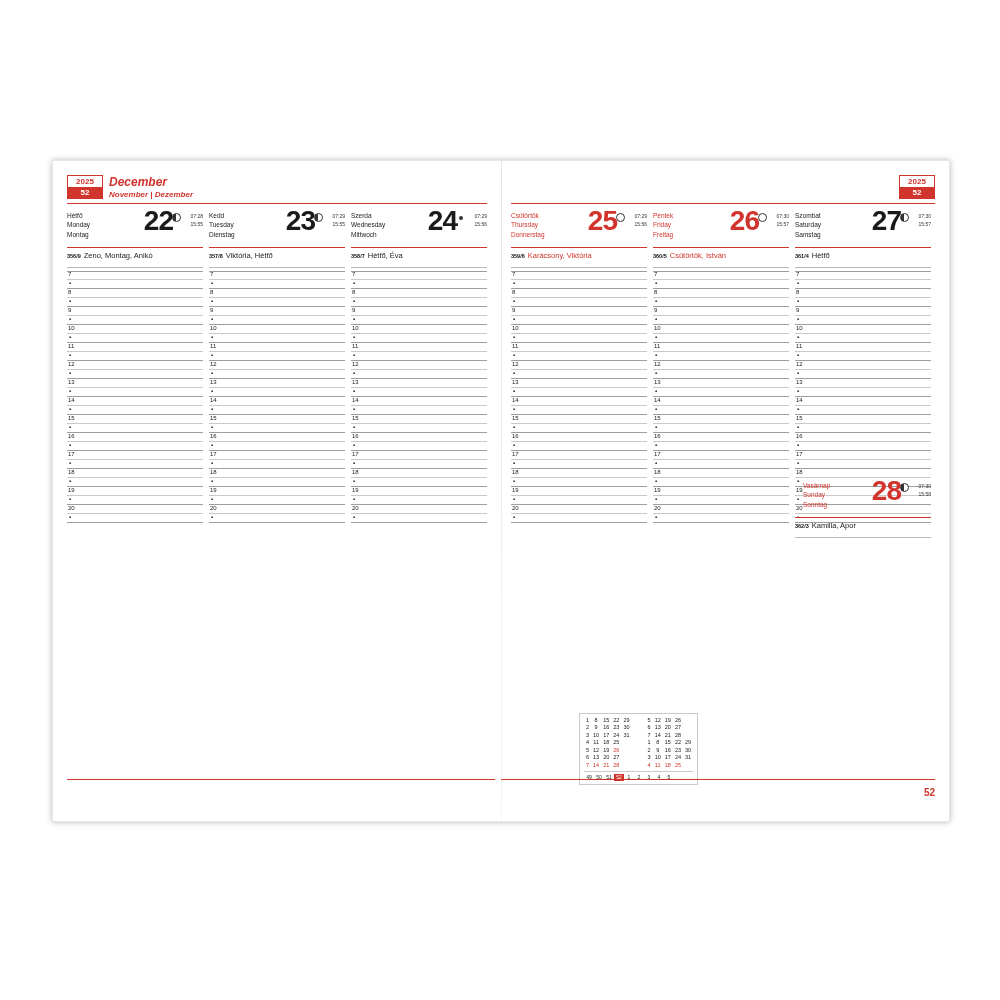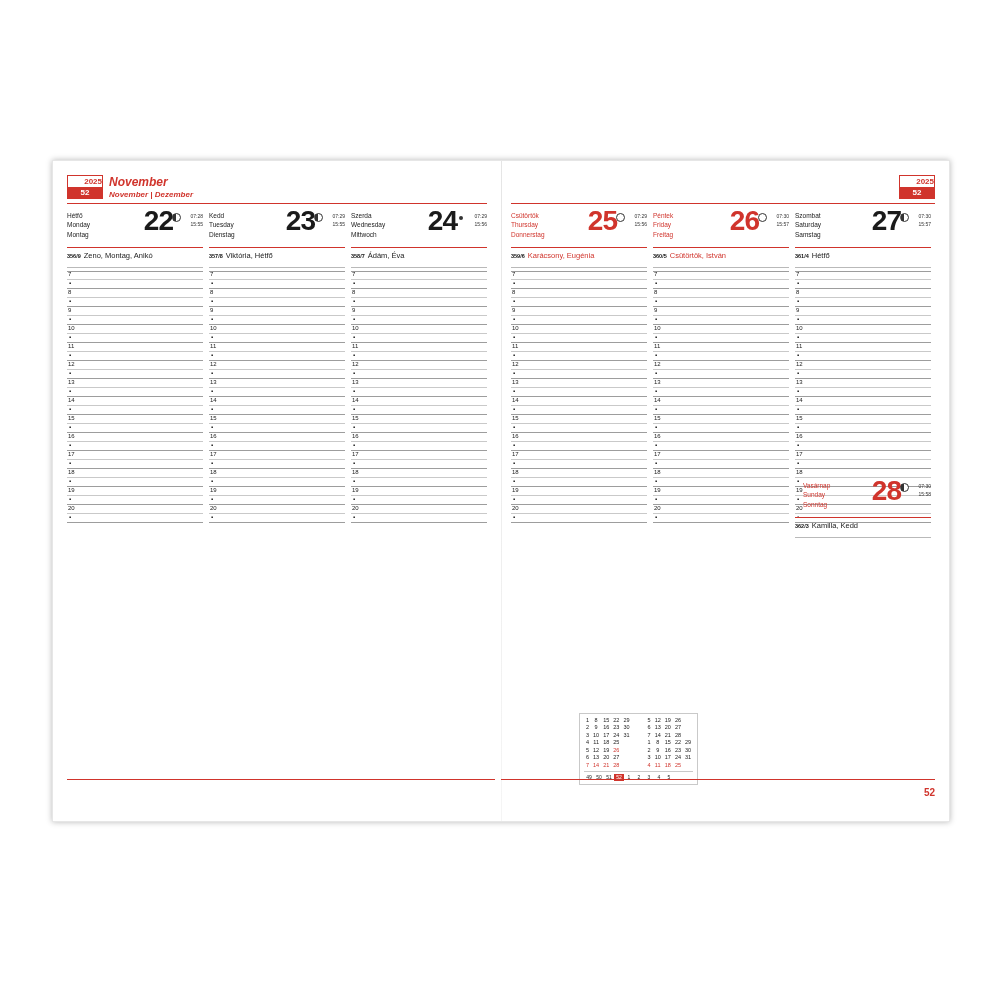--- a/index.html
+++ b/index.html
@@ -22,21 +22,21 @@
 
   .page-half{position:absolute;top:0;height:100%;}
   .left-half{left:0;width:448px;}
   .right-half{left:448px;width:448px;}
 
   
   .year-badge{
     position:absolute;width:34px;font-size:8px;font-weight:bold;line-height:1.15;
     text-align:center;border:1px solid #d0342c;color:#d0342c;
   }
-  .year-badge .y{display:block;padding:1px 0;text-align:right;}
+  .year-badge .y{display:block;padding:1px 0;}
   .year-badge .w{display:block;background:#d0342c;color:#ffffff;padding:1px 0;}
 
   .month-title{
     position:absolute;font-style:italic;color:#d0342c;font-weight:bold;
   }
   .month-main{font-size:12px;}
   .month-sub{font-size:8px;margin-top:1px;}
 
   .hrule{position:absolute;height:1px;background:#d0342c;}
 
@@ -108,21 +108,21 @@
     <div class="gutter"></div>
 
     <div class="page-half left-half">
 
       <div class="year-badge" style="left:14px;top:14px;">
         <span class="y">2025</span>
         <span class="w">52</span>
       </div>
 
       <div class="month-title" style="left:56px;top:14px;">
-        <div class="month-main">November</div>
+        <div class="month-main">December</div>
         <div class="month-sub">November | Dezember</div>
       </div>
 
       <div class="hrule" style="left:14px;right:14px;top:42px;"></div>
 
       <div class="col" style="left:14px;">
         <div class="col-head">
           <div class="dow">
             <div>Hétfő</div>
               <div>Monday</div>
@@ -345,21 +345,21 @@
               <div>Mittwoch</div>
           </div>
           <div class="daynum">24</div>
           <div class="moon dot" style="top:7px;right:24px;"></div>
           <div class="suntimes">
             <div>07:29</div>
               <div>15:56</div>
           </div>
           <div class="redline" style="top:38px;"></div>
           <div class="namerow" style="top:42px;">
-            <span class="daycode">358/7</span><span class="names">Ádám, Éva</span>
+            <span class="daycode">358/7</span><span class="names">Hétfő, Éva</span>
           </div>
           <div class="greyline" style="top:58px;"></div>
         </div>
         <div class="hours">
             <div class="hr">
               <span class="lbl">7</span>
               <span class="half">▪</span>
               <span class="l1"></span>
               <span class="l2"></span>
             </div>
@@ -465,21 +465,21 @@
               <div>Donnerstag</div>
           </div>
           <div class="daynum red">25</div>
           <div class="moon new"></div>
           <div class="suntimes">
             <div>07:29</div>
               <div>15:56</div>
           </div>
           <div class="redline" style="top:38px;"></div>
           <div class="namerow" style="top:42px;">
-            <span class="daycode">359/6</span><span class="names red">Karácsony, Eugénia</span>
+            <span class="daycode">359/6</span><span class="names red">Karácsony, Viktória</span>
           </div>
           <div class="greyline" style="top:58px;"></div>
         </div>
         <div class="hours">
             <div class="hr">
               <span class="lbl">7</span>
               <span class="half">▪</span>
               <span class="l1"></span>
               <span class="l2"></span>
             </div>
@@ -789,21 +789,21 @@
               <div>Sonntag</div>
           </div>
           <div class="daynum red">28</div>
           <div class="moon half"></div>
           <div class="suntimes">
             <div>07:30</div>
               <div>15:58</div>
           </div>
           <div class="redline" style="top:38px;"></div>
           <div class="namerow" style="top:42px;">
-            <span class="daycode">362/3</span><span class="names">Kamilla, Kedd</span>
+            <span class="daycode">362/3</span><span class="names">Kamilla, Apor</span>
           </div>
           <div class="greyline" style="top:58px;"></div>
         </div>
       </div>
 
       <div class="minical" style="left:78px;top:552px;">
         <div style="display:flex;gap:14px;">
           <table>
               <tbody id="mc-left">
                 <tr>

